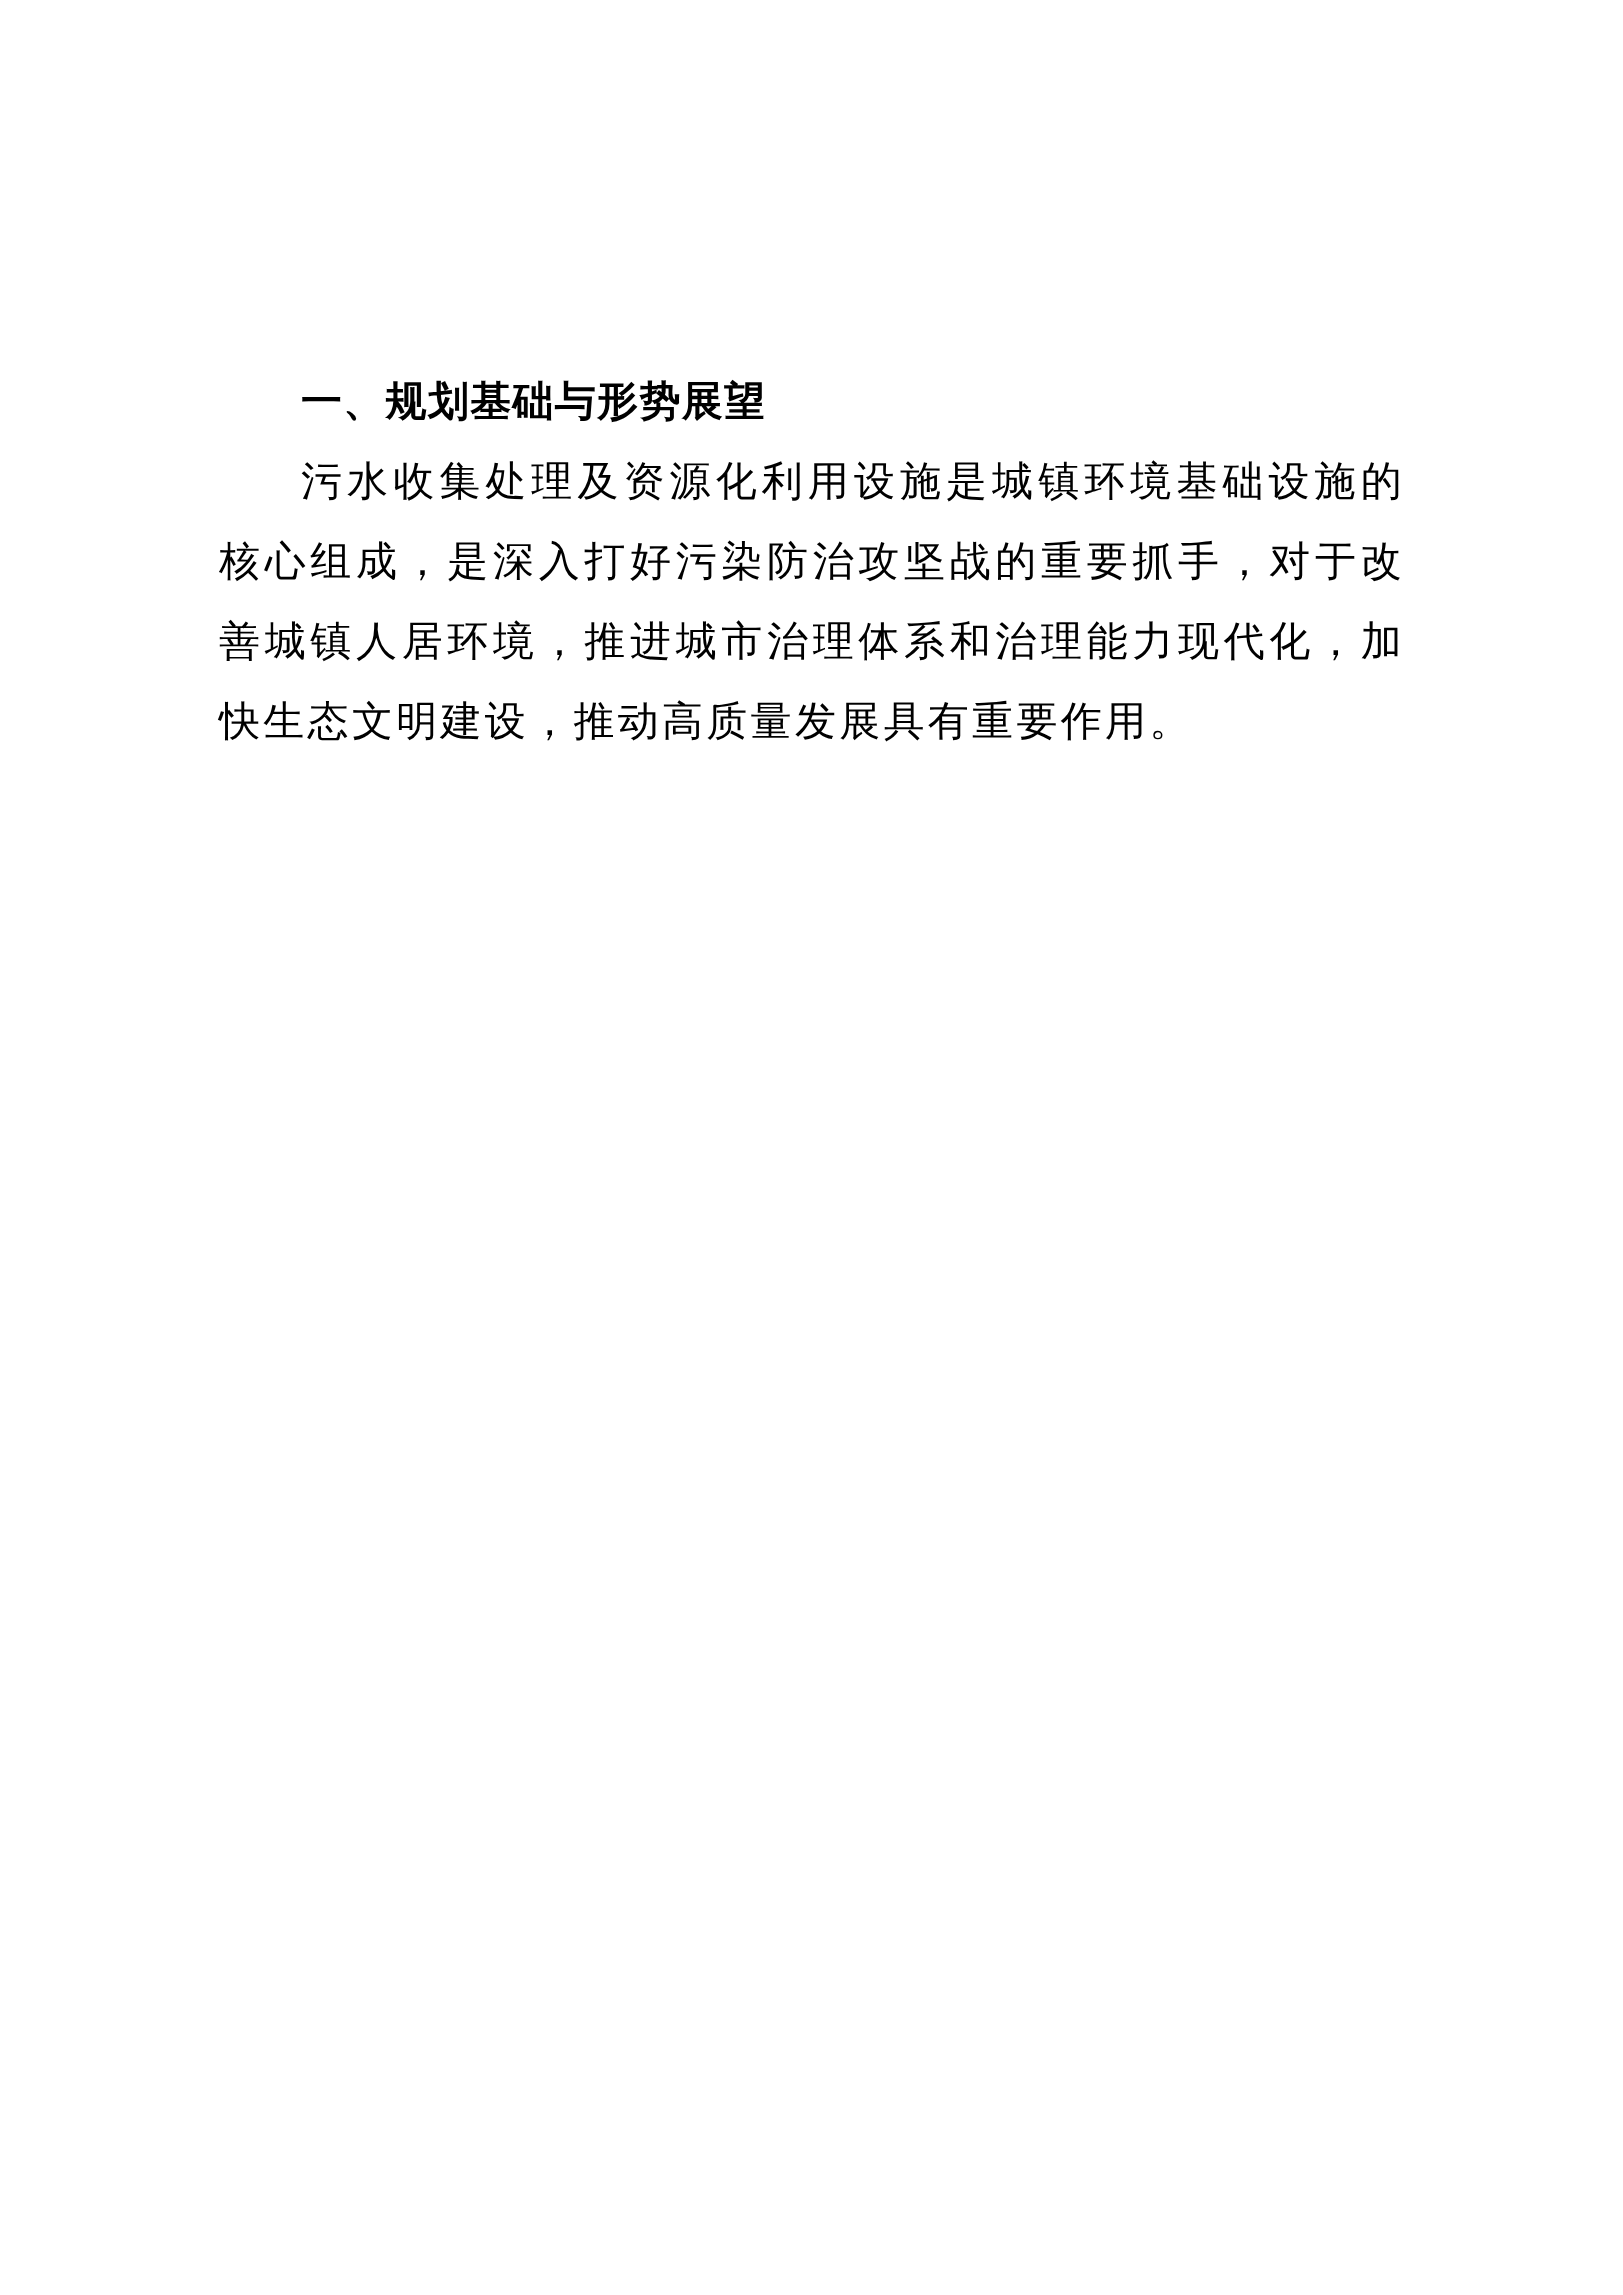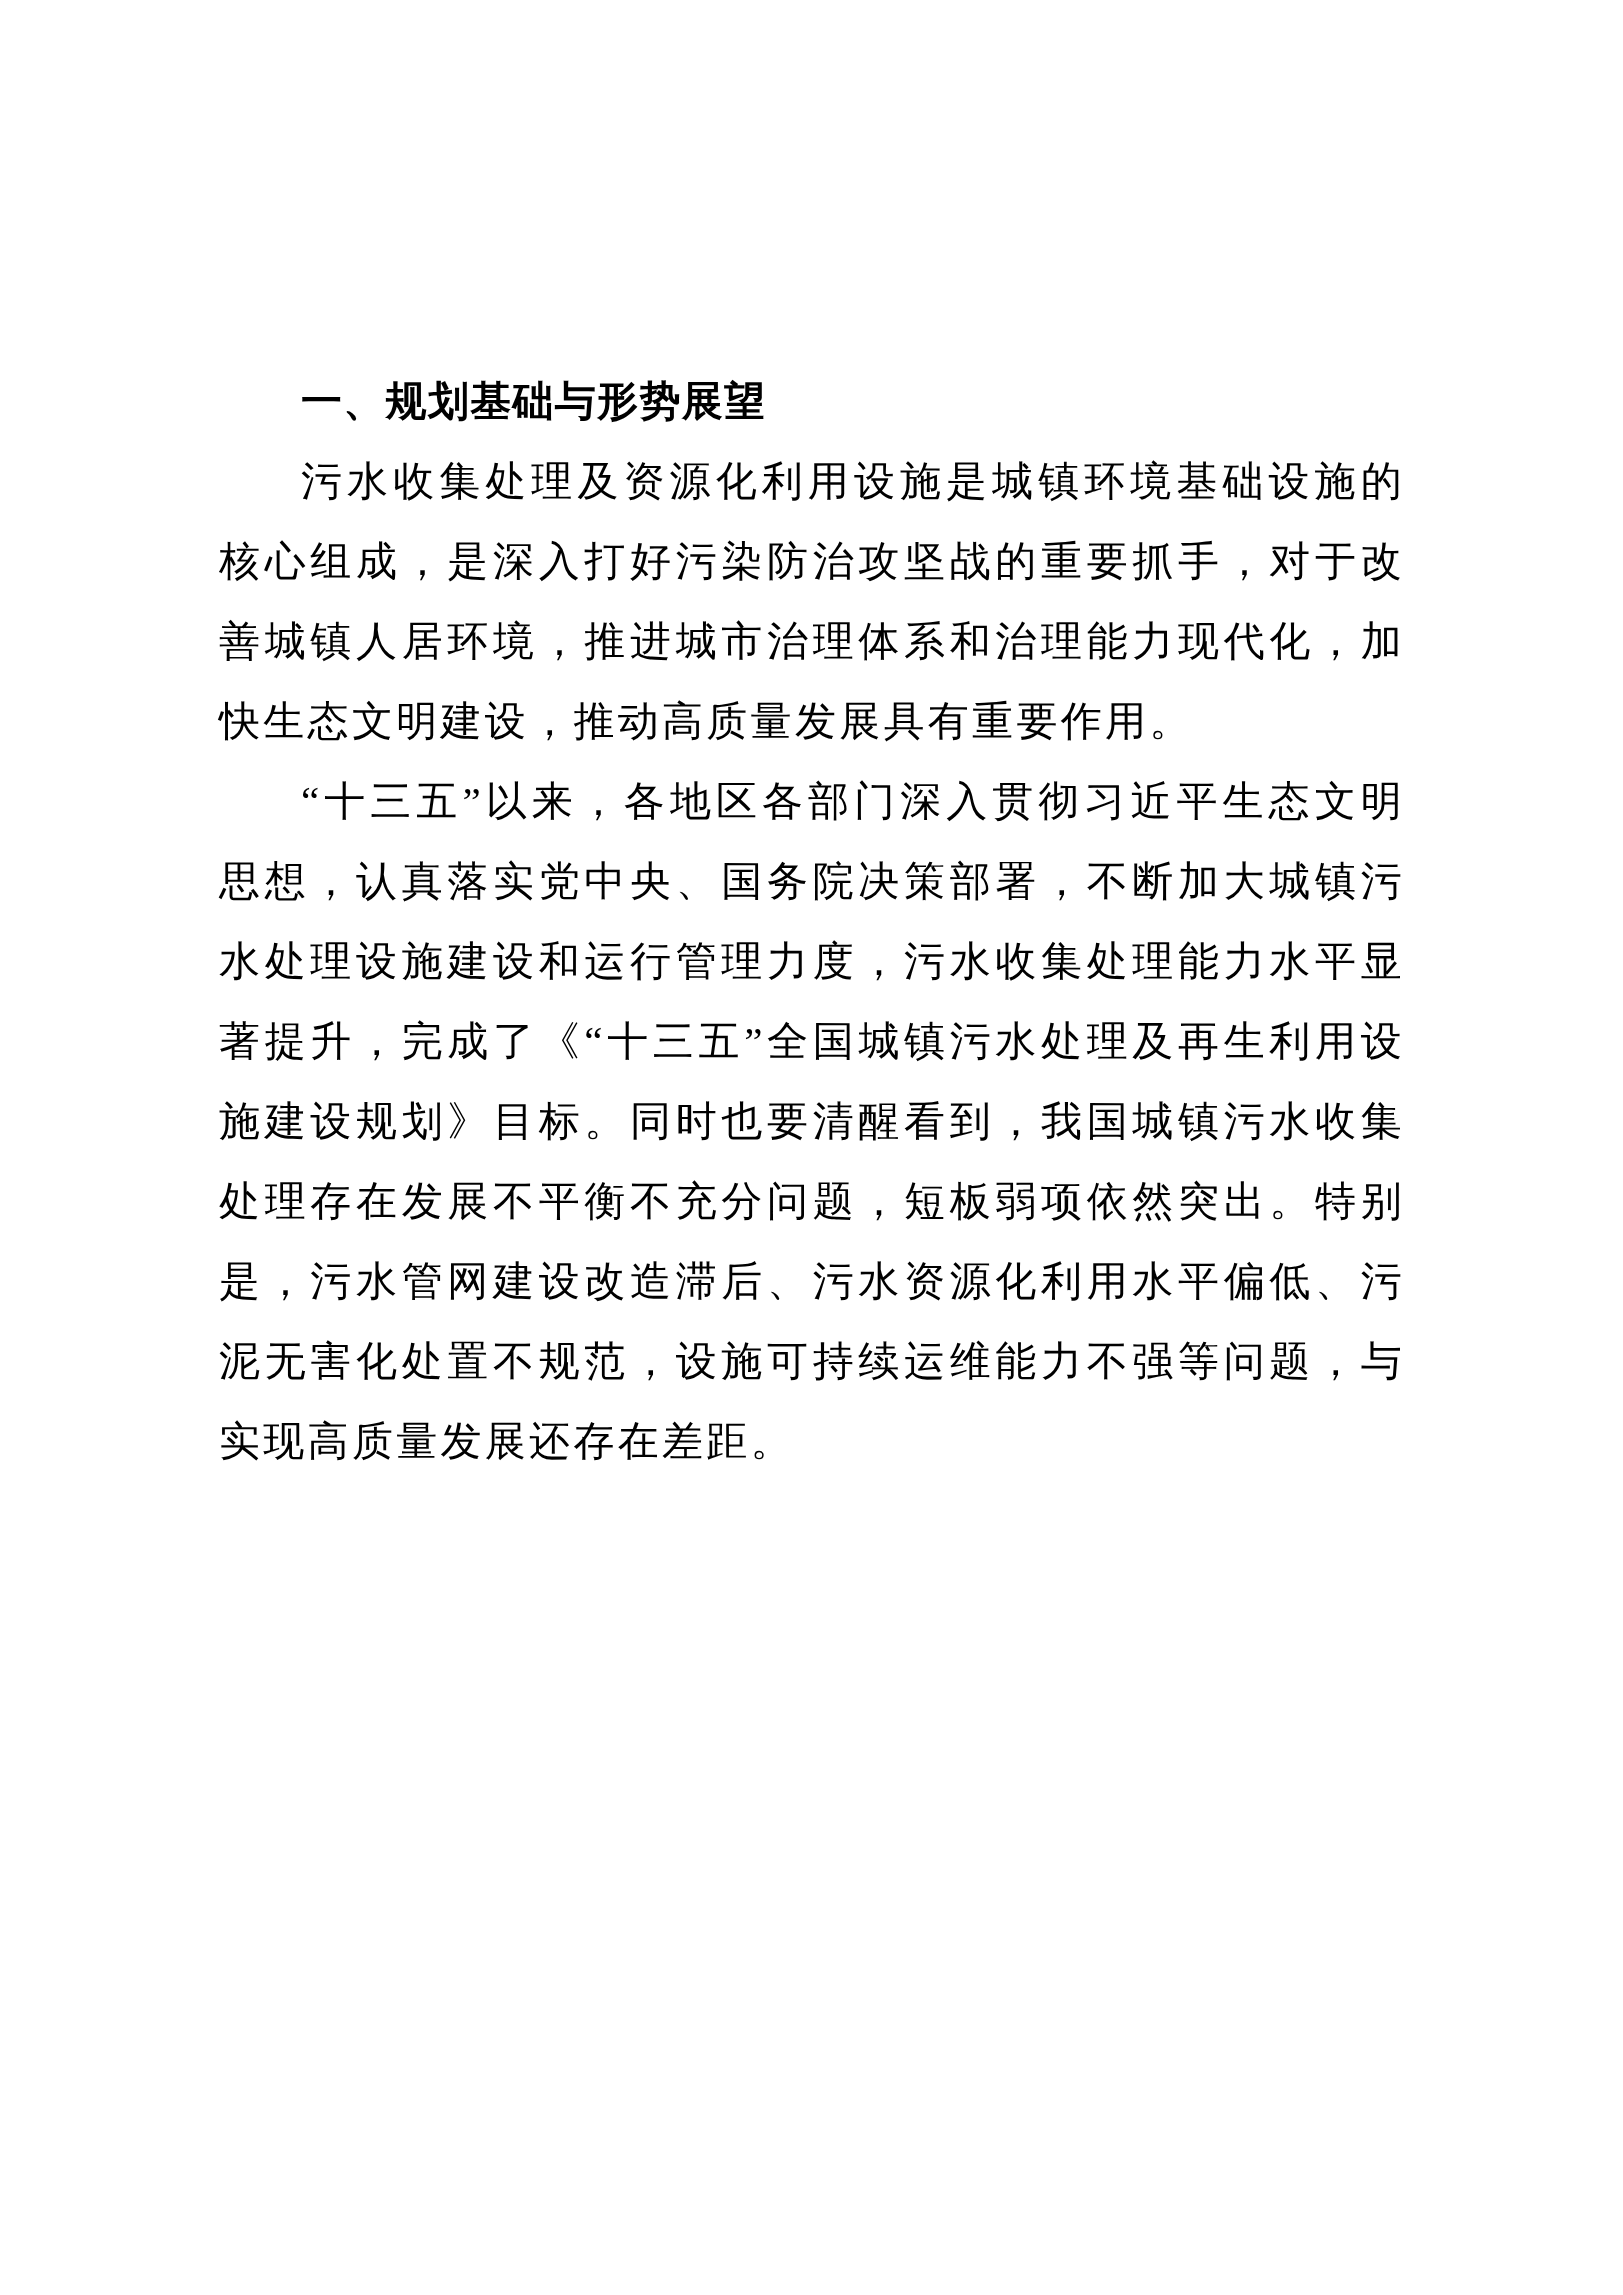--- a/index.html
+++ b/index.html
@@ -52,16 +52,15 @@
     color: #000000;
   }
 </style>
 </head>
 <body>
 
 <div class="page">
   <div class="content">
     <h1 class="heading">一、规划基础与形势展望</h1>
     <p class="para">污水收集处理及资源化利用设施是城镇环境基础设施的核心组成，是深入打好污染防治攻坚战的重要抓手，对于改善城镇人居环境，推进城市治理体系和治理能力现代化，加快生态文明建设，推动高质量发展具有重要作用。</p>
-    <p class="para">“十三五”以来，各地区各部门深入贯彻习近平生态文明思想，认真落实党中央、国务院决策部署，不断加大城镇污水处理设施建设和运行管理力度，污水收集处理能力水平显著提升，完成了《“十三五”全国城镇污水处理及再生利用设施建设规划》目标。同时也要清醒看到，我国城镇污水收集处理存在发展不平衡不充分问题，短板弱项依然突出。特别是，污水管网建设改造滞后、污水资源化利用水平偏低、污泥无害化处置不规范，设施可持续运维能力不强等问题，与实现高质量发展还存在差距。</p>
   </div>
 </div>
 
 
 </body></html>

